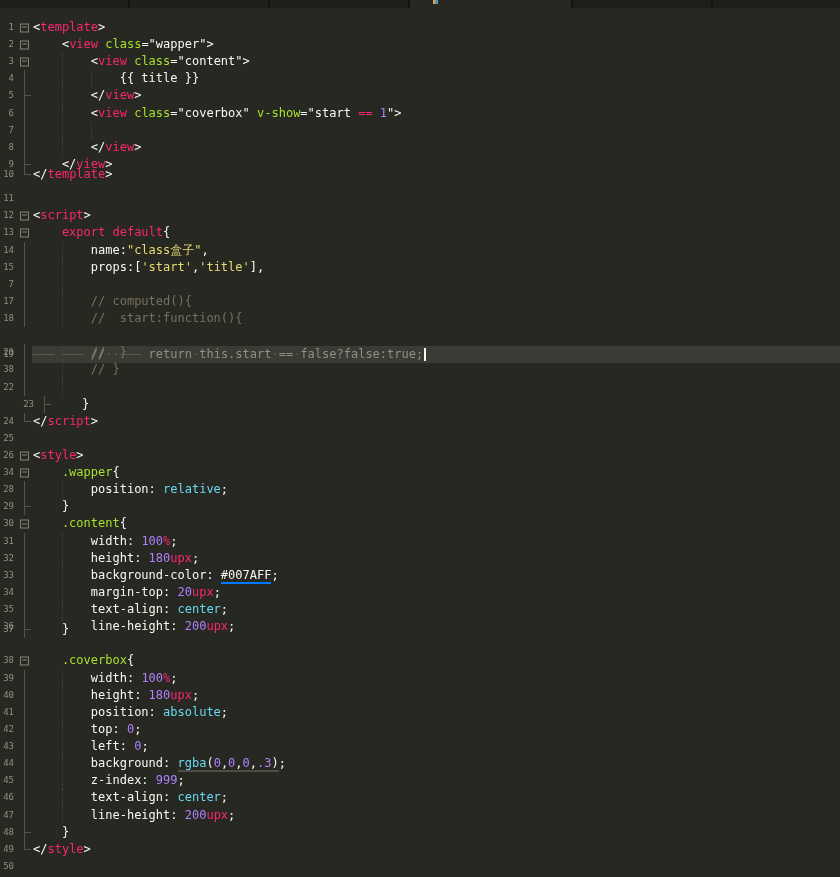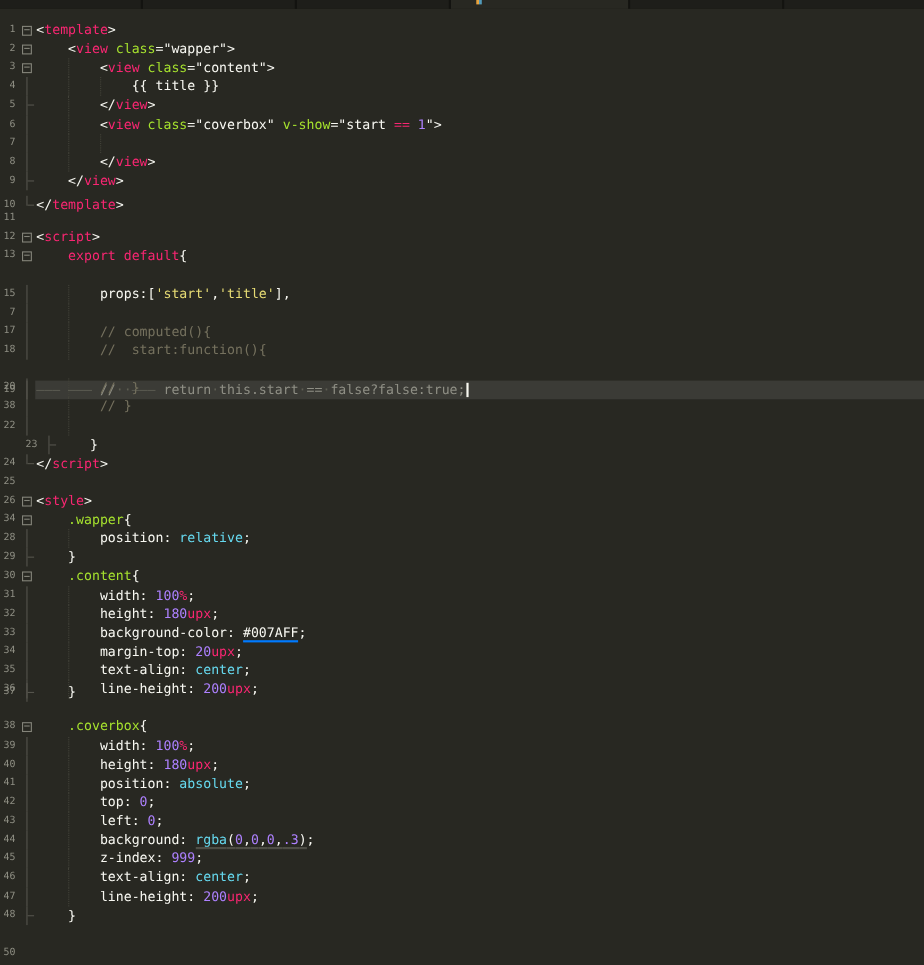--- a/index.html
+++ b/index.html
@@ -132,39 +132,45 @@
         <span class="fv"></span>
         <span class="guide" style="left: 61.88px;"></span>
         <span class="code"><span class="sp">        &lt;/</span><span class="st">view</span><span class="sp">&gt;</span></span>
       </div>
       <div class="line" style="top: 147.96px;">
         <span class="num">9</span>
         <span class="fv"></span>
         <span class="fh"></span>
         <span class="code"><span class="sp">    &lt;/</span><span class="st">view</span><span class="sp">&gt;</span></span>
       </div>
-      <div class="line" style="top: 170px;">
+      <div class="line" style="top: 158px;">
         <span class="num">10</span>
         <span class="fv half"></span>
         <span class="fh"></span>
         <span class="code"><span class="sp">&lt;/</span><span class="st">template</span><span class="sp">&gt;</span></span>
       </div>
       <div class="line" style="top: 182.2px;">
         <span class="num">11</span>
         <span class="code"></span>
       </div>
       <div class="line" style="top: 199.32px;">
         <span class="num">12</span>
         <span class="fbox"></span>
         <span class="code"><span class="sp">&lt;</span><span class="st">script</span><span class="sp">&gt;</span></span>
       </div>
       <div class="line" style="top: 216.44px;">
         <span class="num">13</span>
         <span class="fbox"></span>
         <span class="code"><span class="sk">    export default</span><span class="sp">{</span></span>
+      </div>
+      <div class="line" style="top: 233.56px;">
+        <span class="num">14</span>
+        <span class="fv"></span>
+        <span class="guide" style="left: 61.88px;"></span>
+        <span class="code"><span class="sp">        name:</span><span class="ss">"class盒子"</span><span class="sp">,</span></span>
       </div>
       <div class="line" style="top: 250.68px;">
         <span class="num">15</span>
         <span class="fv"></span>
         <span class="guide" style="left: 61.88px;"></span>
         <span class="code"><span class="sp">        props:[</span><span class="ss">'start'</span><span class="sp">,</span><span class="ss">'title'</span><span class="sp">],</span></span>
       </div>
       <div class="line" style="top: 267.8px;">
         <span class="num">7</span>
         <span class="fv"></span>
@@ -348,19 +354,25 @@
         <span class="num">47</span>
         <span class="fv"></span>
         <span class="guide" style="left: 61.88px;"></span>
         <span class="code"><span class="sp">        line-height: </span><span class="sn">200</span><span class="sk">upx</span><span class="sp">;</span></span>
       </div>
       <div class="line" style="top: 815.64px;">
         <span class="num">48</span>
         <span class="fv"></span>
         <span class="fh"></span>
         <span class="code"><span class="sp">    }</span></span>
+      </div>
+      <div class="line" style="top: 832.76px;">
+        <span class="num">49</span>
+        <span class="fv half"></span>
+        <span class="fh"></span>
+        <span class="code"><span class="sp">&lt;/</span><span class="st">style</span><span class="sp">&gt;</span></span>
       </div>
       <div class="line" style="top: 849.88px;">
         <span class="num">50</span>
         <span class="code"></span>
       </div>
     </div>
 </div>
 
 </body></html>

